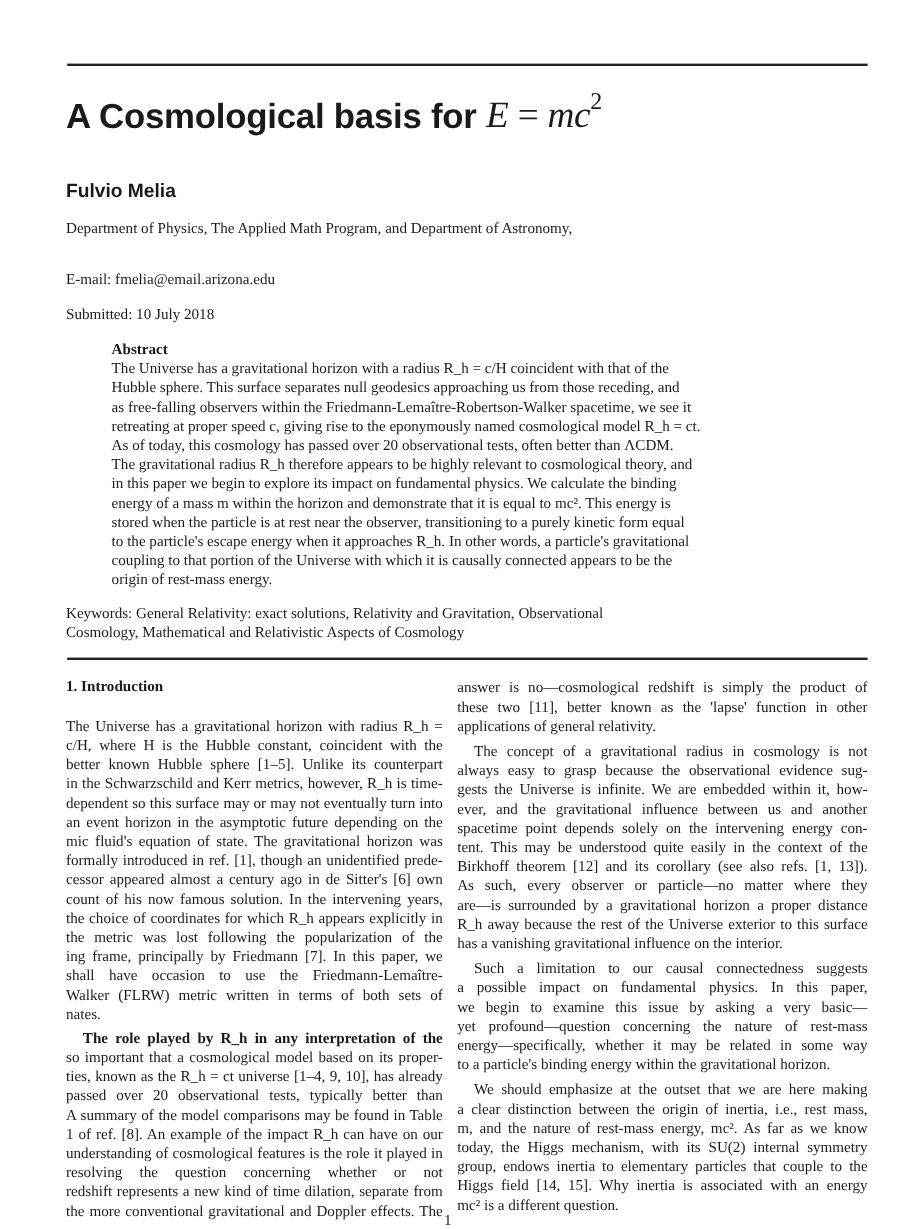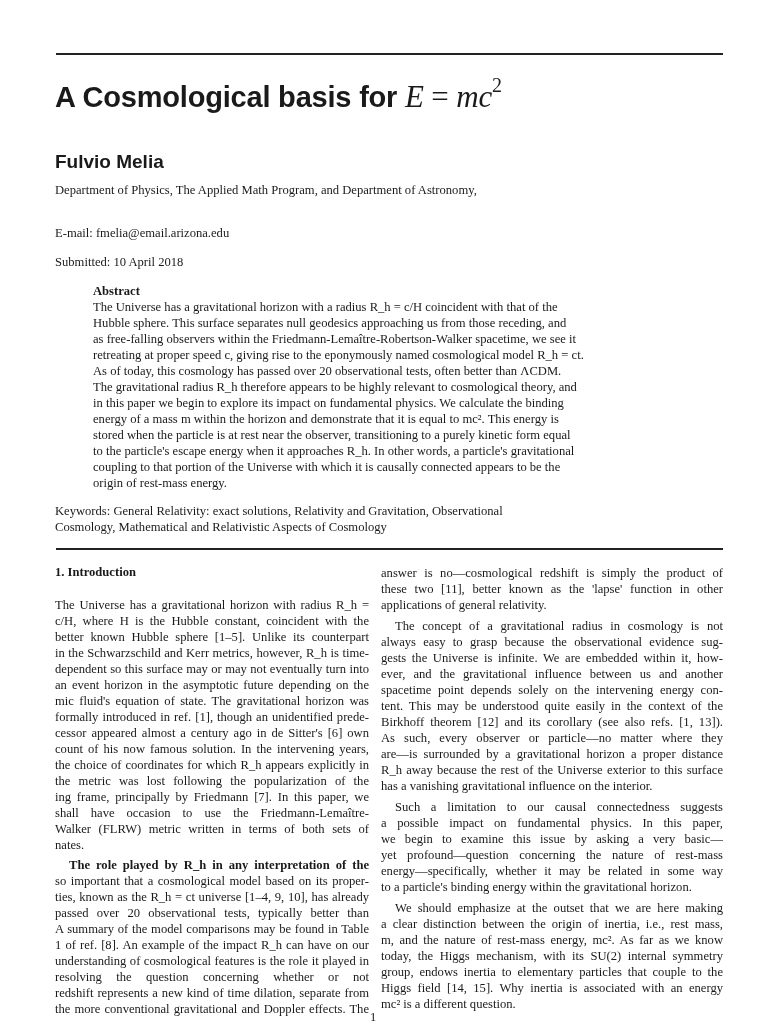--- a/index.html
+++ b/index.html
@@ -2,21 +2,21 @@
 <html><head>
 <meta charset="utf-8">
 <style>
   html, body { margin: 0; padding: 0; background: #ffffff; }
   body { width: 768px; height: 1024px; position: relative; overflow: hidden; color: #1a1a1a; }
   .rule { position: absolute; left: 56px; width: 667px; height: 1.5px; background: #222; }
   .title { position: absolute; left: 55px; top: 78px; font-family: "Liberation Sans", sans-serif; font-weight: bold; font-size: 29px; letter-spacing: -0.2px; white-space: nowrap; }
   .title .math { font-family: "Liberation Serif", serif; font-weight: normal; font-size: 31px; }
   .title .math i { font-style: italic; }
   .title sup { font-size: 20px; position: relative; top: -4px; }
-  .author { position: absolute; left: 55px; top: 151px; font-family: "Liberation Sans", sans-serif; font-weight: bold; font-size: 19px; }
+  .author { position: absolute; left: 55px; top: 151px; font-family: "Liberation Sans", sans-serif; font-weight: bold; font-size: 16px; }
   .serif { font-family: "Liberation Serif", serif; font-size: 12.6px; line-height: 16px; }
   .block { position: absolute; left: 55px; width: 480px; }
   .ln { display: block; white-space: nowrap; height: 16px; }
   .abs-head { font-weight: bold; }
   .col { position: absolute; width: 314px; text-align: justify; }
   .col .ln { text-align: justify; text-align-last: justify; white-space: normal; overflow: hidden; }
   .col .ln.last { text-align-last: left; }
   .col .ln.ind { text-indent: 14px; }
   .sec-head { position: absolute; left: 55px; top: 565px; font-family: "Liberation Serif", serif; font-weight: bold; font-size: 12.6px; }
   .pagenum { position: absolute; left: 370px; top: 1010px; font-family: "Liberation Serif", serif; font-size: 12.6px; }
@@ -35,21 +35,21 @@
 
 <div class="block serif" style="top:182px;">
   <span class="ln">Department of Physics, The Applied Math Program, and Department of Astronomy,</span>
 </div>
 
 <div class="block serif" style="top:225px;">
   <span class="ln">E-mail: fmelia@email.arizona.edu</span>
 </div>
 
 <div class="block serif" style="top:254px;">
-  <span class="ln">Submitted: 10 April 2018</span>
+  <span class="ln">Submitted: 10 July 2018</span>
 </div>
 
 <div class="block serif" style="top:283px; width:470px;margin-left:38px;">
   <span class="ln abs-head">Abstract</span>
   <span class="ln">The Universe has a gravitational horizon with a radius R_h = c/H coincident with that of the</span>
   <span class="ln">Hubble sphere. This surface separates null geodesics approaching us from those receding, and</span>
   <span class="ln">as free-falling observers within the Friedmann-Lemaître-Robertson-Walker spacetime, we see it</span>
   <span class="ln">retreating at proper speed c, giving rise to the eponymously named cosmological model R_h = ct.</span>
   <span class="ln">As of today, this cosmology has passed over 20 observational tests, often better than ΛCDM.</span>
   <span class="ln">The gravitational radius R_h therefore appears to be highly relevant to cosmological theory, and</span>

